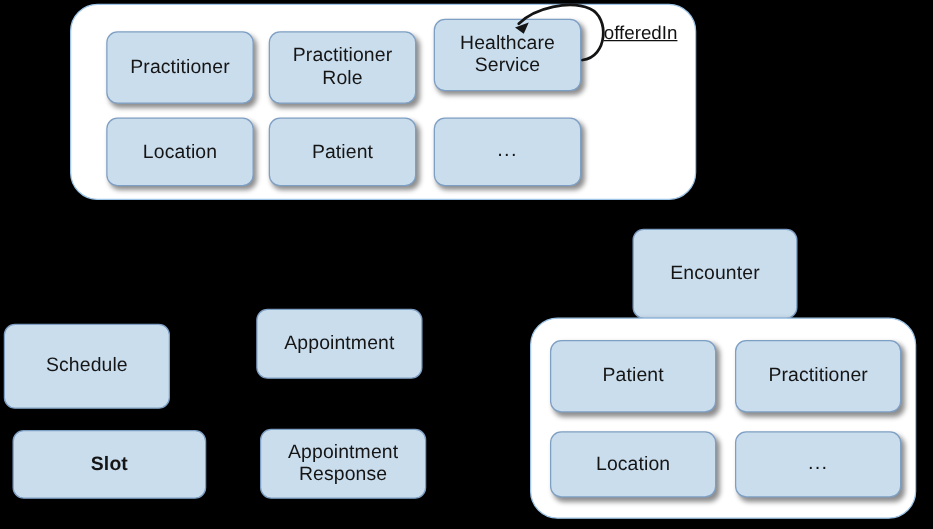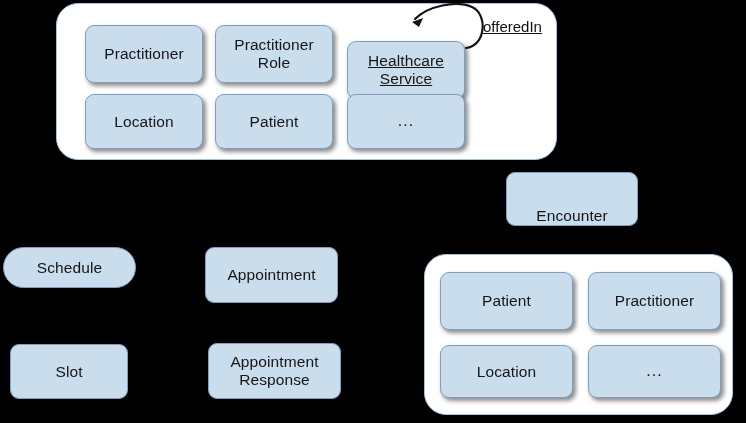--- a/index.html
+++ b/index.html
@@ -81,21 +81,21 @@
 
   <div class="res-box" style="left:85px; top:25px; width:118px; height:58px;">
     <span class="lbl">Practitioner</span>
   </div>
 
   <div class="res-box" style="left:215px; top:25px; width:118px; height:58px;">
     <span class="lbl">Practitioner
 Role</span>
   </div>
 
-  <div class="res-box" style="left:347px; top:41px; width:118px; height:58px;text-decoration:underline;">
+  <div class="res-box" style="left:347px; top:15px; width:118px; height:58px;">
     <span class="lbl">Healthcare
 Service</span>
   </div>
 
   <div class="res-box" style="left:85px; top:94px; width:118px; height:55px;">
     <span class="lbl">Location</span>
   </div>
 
   <div class="res-box" style="left:215px; top:94px; width:118px; height:55px;">
     <span class="lbl">Patient</span>
@@ -104,21 +104,21 @@
   <div class="res-box ellipsis" style="left:347px; top:94px; width:118px; height:55px;">
     <span class="lbl">...</span>
   </div>
 
   <svg id="loop-arrow" viewBox="0 0 100 60">
     <path d="M 68 48 C 88 46, 90 14, 74 7 C 58 0, 30 6, 17 19" fill="none" stroke="#141414" stroke-width="2.2" stroke-linecap="round"></path>
     <path d="M 14 22 L 25 18 L 21 27 Z" fill="#141414"></path>
   </svg>
   <div id="loop-label">offeredIn</div>
 
-  <div class="res-box" style="left:506px; top:172px; width:132px; height:54px;align-items:flex-end;">
+  <div class="res-box" style="left:506px; top:183px; width:132px; height:72px;">
     <span class="lbl">Encounter</span>
   </div>
 
   <div class="group-panel" style="left:424px; top:254px; width:309px; height:161px;"></div>
 
   <div class="res-box" style="left:440px; top:272px; width:133px; height:58px;">
     <span class="lbl">Patient</span>
   </div>
 
   <div class="res-box" style="left:588px; top:272px; width:133px; height:58px;">
@@ -126,25 +126,25 @@
   </div>
 
   <div class="res-box" style="left:440px; top:345px; width:133px; height:53px;">
     <span class="lbl">Location</span>
   </div>
 
   <div class="res-box ellipsis" style="left:588px; top:345px; width:133px; height:53px;">
     <span class="lbl">...</span>
   </div>
 
-  <div class="res-box" style="left:3px; top:247px; width:133px; height:41px;border-radius:27px;">
+  <div class="res-box" style="left:3px; top:259px; width:133px; height:68px;">
     <span class="lbl">Schedule</span>
   </div>
 
-  <div class="res-box" style="left:10px; top:344px; width:118px; height:55px;">
+  <div class="res-box" style="left:10px; top:344px; width:155px; height:55px;font-weight:bold;">
     <span class="lbl">Slot</span>
   </div>
 
   <div class="res-box" style="left:205px; top:247px; width:133px; height:56px;">
     <span class="lbl">Appointment</span>
   </div>
 
   <div class="res-box" style="left:208px; top:343px; width:133px; height:56px;">
     <span class="lbl">Appointment
 Response</span>

